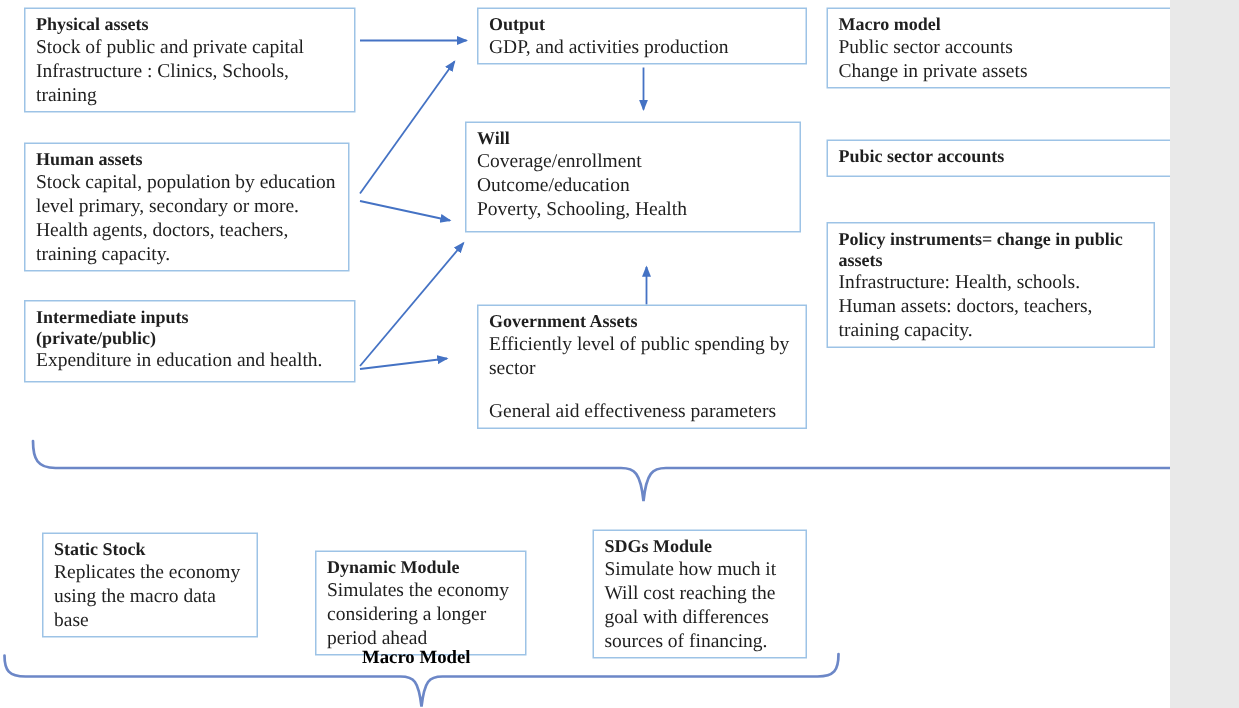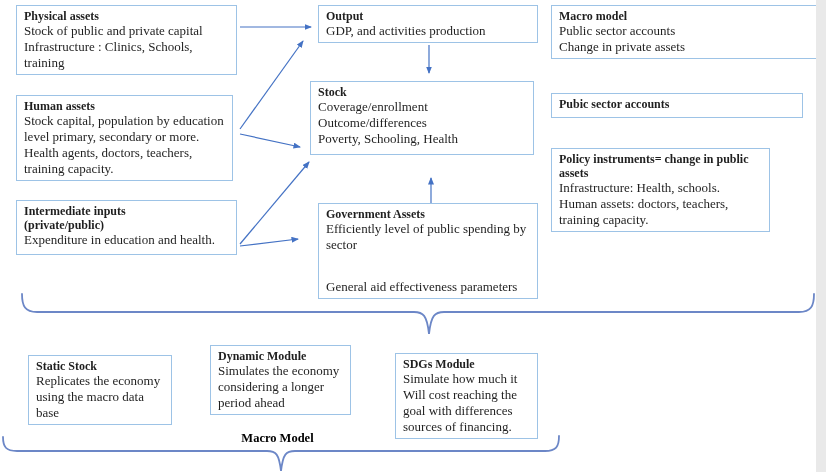--- a/index.html
+++ b/index.html
@@ -7,21 +7,20 @@
     --arrow:#4472c4;
     --brace:#6c87c7;
     --text:#1f1f1f;
     --bg:#ffffff;
   }
   html,body{margin:0;padding:0;}
   body{background:#e9e9e9;font-family:"Liberation Serif","DejaVu Serif",serif;}
   .canvas{
     position:relative;width:780px;height:472px;background:var(--bg);
     overflow:hidden;
-    padding-left:36px;
   }
   .connectors{position:absolute;left:0;top:0;width:826px;height:472px;pointer-events:none;}
   .connectors line{stroke:var(--arrow);stroke-width:1.2;}
   .connectors .ah{fill:var(--arrow);}
   .connectors path.brace{stroke:var(--brace);stroke-width:1.8;fill:none;stroke-linecap:round;}
   .box{
     position:absolute;box-sizing:border-box;background:#fff;
     border:1px solid var(--box_border);
     padding:3px 6px 3px 7px;color:var(--text);
   }
@@ -74,23 +73,23 @@
     <div class="line">Change in private assets</div>
   </div>
 
   <div class="box" style="left:16px;top:95px;width:217px;min-height:74px">
     <div class="title">Human assets</div>
     <div class="line">Stock capital, population by education level primary, secondary or more.</div>
     <div class="line">Health agents, doctors, teachers, training capacity.</div>
   </div>
 
   <div class="box" style="left:310px;top:81px;width:224px;min-height:74px">
-    <div class="title">Stock</div>
+    <div class="title">Will</div>
     <div class="line">Coverage/enrollment</div>
-    <div class="line">Outcome/differences</div>
+    <div class="line">Outcome/education</div>
     <div class="line">Poverty, Schooling, Health</div>
   </div>
 
   <div class="box" style="left:551px;top:93px;width:252px;min-height:25px">
     <div class="title">Pubic sector accounts</div>
   </div>
 
   <div class="box" style="left:551px;top:148px;width:219px;min-height:80px">
     <div class="title">Policy instruments= change in public assets</div>
     <div class="line">Infrastructure: Health, schools.</div>
@@ -98,29 +97,29 @@
   </div>
 
   <div class="box" style="left:16px;top:200px;width:221px;min-height:55px">
     <div class="title" style="width:150px">Intermediate inputs (private/public)</div>
     <div class="line">Expenditure in education and health.</div>
   </div>
 
   <div class="box" style="left:318px;top:203px;width:220px;min-height:81px">
     <div class="title">Government Assets</div>
     <div class="line">Efficiently level of public spending by sector</div>
-    <div class="line" style="margin-top:26px">General aid effectiveness parameters</div>
+    <div class="line" style="margin-top:13px">General aid effectiveness parameters</div>
   </div>
 
   <div class="box" style="left:28px;top:355px;width:144px;min-height:48px">
     <div class="title">Static Stock</div>
     <div class="line">Replicates the economy using the macro data base</div>
   </div>
 
-  <div class="box" style="left:210px;top:345px;width:141px;min-height:65px">
+  <div class="box" style="left:210px;top:367px;width:141px;min-height:65px">
     <div class="title">Dynamic Module</div>
     <div class="line">Simulates the economy considering a longer period ahead</div>
   </div>
 
   <div class="box" style="left:395px;top:353px;width:143px;min-height:78px">
     <div class="title">SDGs Module</div>
     <div class="line">Simulate how much it Will cost reaching the goal with differences sources of financing.</div>
   </div>
 
   <div class="floating-label" style="left:200px;top:431px;width:155px">Macro Model</div>

